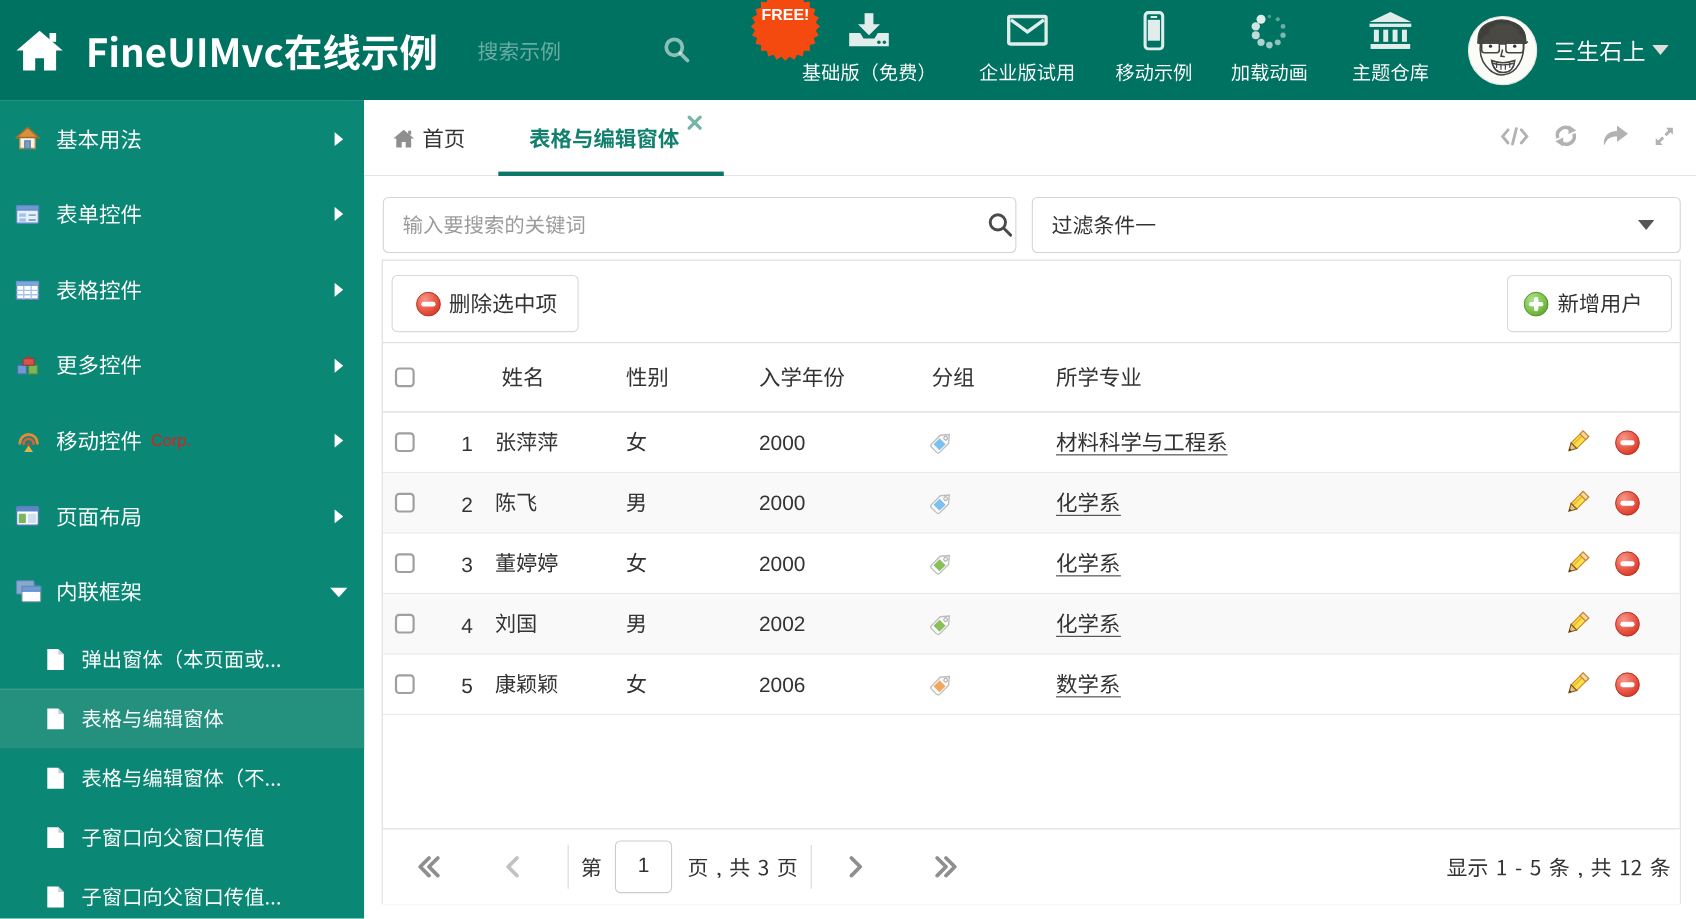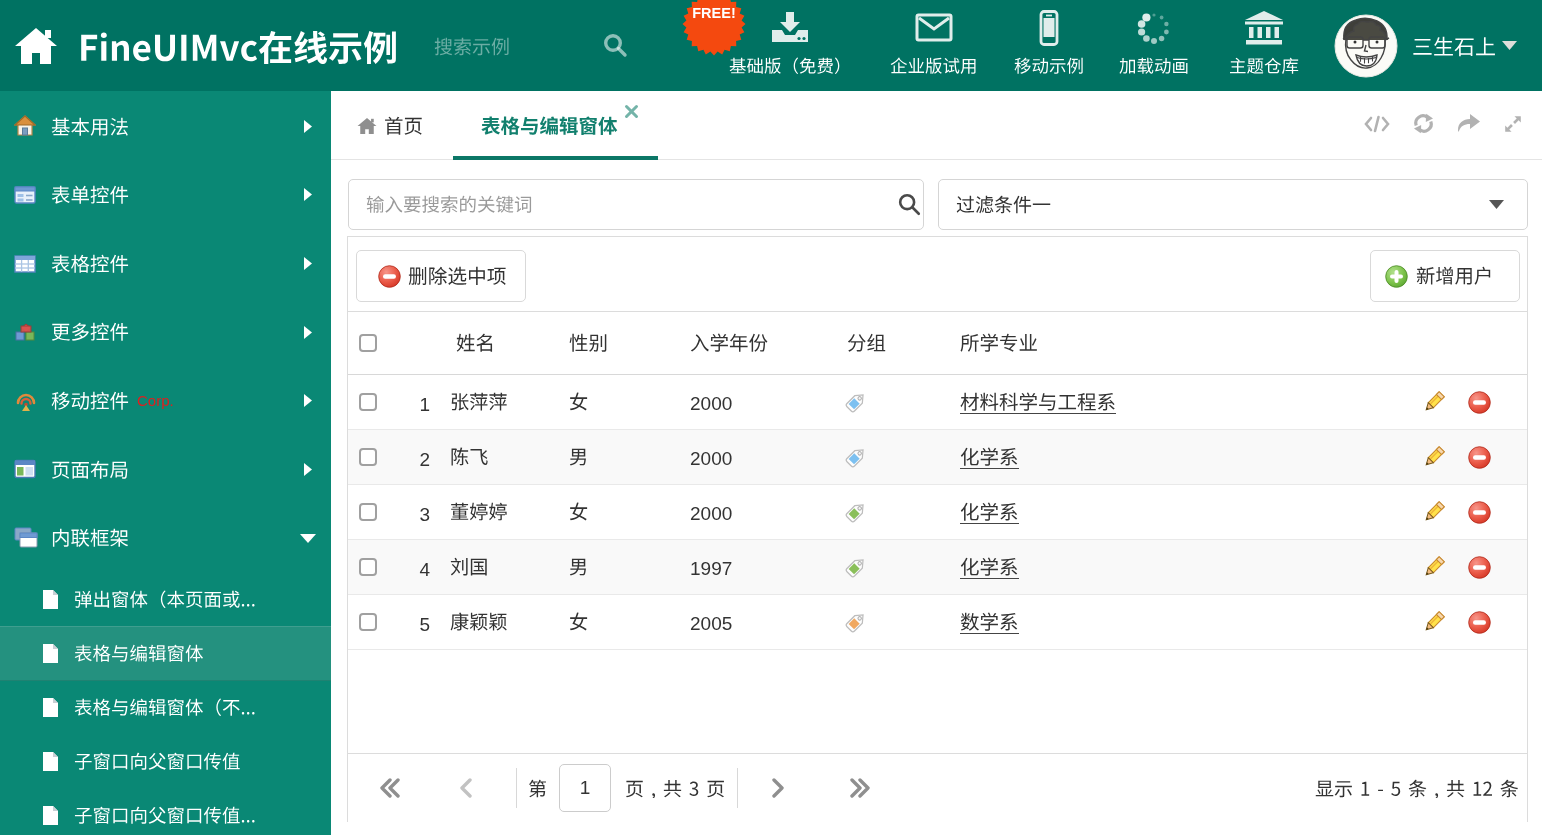--- a/index.html
+++ b/index.html
@@ -492,21 +492,21 @@
 <div style="position:absolute;left:348px;top:540px;width:1179px;height:55px;background:#f9f9f9"></div>
 <div style="position:absolute;left:348px;top:594px;width:1179px;height:1px;background:#e9e9e9"></div>
 <div class="cb" style="left:359px;top:558px"></div>
 <div class="num" style="left:396px;top:559px">4</div>
 <div style="position:absolute;left:450.0px;top:557.4px;line-height:0"><svg width="38.4" height="19.2" viewBox="0 0 2000 1000">
         <path fill="#333" transform="translate(0,880) scale(1,-1)" d="M 629 724 V 176 H 701 V 724 Z M 840 822 V 17 C 840 0 834 -6 816 -6 C 799 -7 742 -7 680 -6 C 691 -27 702 -59 706 -80 C 790 -80 841 -78 872 -66 C 903 -54 915 -32 915 17 V 822 Z M 236 813 C 262 769 291 711 305 675 H 47 V 605 H 401 C 383 505 359 414 326 332 C 267 398 204 462 145 518 L 94 473 C 160 410 230 335 294 260 C 234 141 153 46 41 -22 C 57 -36 85 -65 95 -80 C 201 -8 282 85 344 200 C 395 135 439 73 468 23 L 526 77 C 493 133 440 202 379 273 C 421 370 453 480 476 605 H 564 V 675 H 307 L 375 706 C 360 742 329 798 302 840 Z M 1592 320 C 1629 286 1671 238 1691 206 L 1743 237 C 1722 268 1679 315 1641 347 Z M 1228 196 V 132 H 1777 V 196 H 1530 V 365 H 1732 V 430 H 1530 V 573 H 1756 V 640 H 1242 V 573 H 1459 V 430 H 1270 V 365 H 1459 V 196 Z M 1086 795 V -80 H 1162 V -30 H 1835 V -80 H 1914 V 795 Z M 1162 40 V 725 H 1835 V 40 Z"></path>
       </svg></div>
 <div style="position:absolute;left:569.0px;top:557.4px;line-height:0"><svg width="19.2" height="19.2" viewBox="0 0 1000 1000">
         <path fill="#333" transform="translate(0,880) scale(1,-1)" d="M 227 556 H 459 V 448 H 227 Z M 534 556 H 770 V 448 H 534 Z M 227 723 H 459 V 616 H 227 Z M 534 723 H 770 V 616 H 534 Z M 72 286 V 217 H 401 C 354 110 258 30 43 -15 C 58 -31 77 -61 83 -80 C 328 -25 433 79 483 217 H 799 C 785 79 768 18 746 -1 C 736 -10 724 -11 702 -11 C 679 -11 613 -10 548 -4 C 560 -23 570 -52 571 -73 C 636 -76 697 -77 729 -76 C 764 -73 787 -68 809 -48 C 841 -16 860 62 879 253 C 880 263 882 286 882 286 H 504 C 511 317 517 349 521 383 H 848 V 787 H 153 V 383 H 443 C 439 349 433 317 425 286 Z"></path>
       </svg></div>
-<div style="position:absolute;left:690px;top:558px;font-size:19px;color:#333">1997</div>
+<div style="position:absolute;left:690px;top:558px;font-size:19px;color:#333">2002</div>
 <div style="position:absolute;left:845px;top:556px;line-height:0"><svg width="22" height="22" viewBox="0 0 22 22">
         <g transform="translate(11,11) rotate(45) scale(1.13)">
           <path d="M-4.7 -3.2 L0 -8.8 L4.7 -3.2 L4.7 6.6 Q4.7 8.6 2.7 8.6 L-2.7 8.6 Q-4.7 8.6 -4.7 6.6 Z" fill="#fdfdfd" stroke="#bdbdbd" stroke-width="1.1"></path>
           <path d="M-3.4 -1.2 L3.4 -1.2 L3.4 5.8 L-3.4 5.8 Z" fill="#8abf5a"></path>
           <circle cx="0" cy="-4.6" r="1.5" fill="#f6f6f6" stroke="#b0b0b0" stroke-width="0.9"></circle>
         </g>
       </svg></div>
 <div style="position:absolute;left:960.0px;top:557.2px;line-height:0"><svg width="58.5" height="19.5" viewBox="0 0 3000 1000">
         <path fill="#333" transform="translate(0,880) scale(1,-1)" d="M 867 695 C 797 588 701 489 596 406 V 822 H 516 V 346 C 452 301 386 262 322 230 C 341 216 365 190 377 173 C 423 197 470 224 516 254 V 81 C 516 -31 546 -62 646 -62 C 668 -62 801 -62 824 -62 C 930 -62 951 4 962 191 C 939 197 907 213 887 228 C 880 57 873 13 820 13 C 791 13 678 13 654 13 C 606 13 596 24 596 79 V 309 C 725 403 847 518 939 647 Z M 313 840 C 252 687 150 538 42 442 C 58 425 83 386 92 369 C 131 407 170 452 207 502 V -80 H 286 V 619 C 324 682 359 750 387 817 Z M 1460 347 V 275 H 1060 V 204 H 1460 V 14 C 1460 -1 1455 -5 1435 -7 C 1414 -8 1347 -8 1269 -6 C 1282 -26 1296 -57 1302 -78 C 1393 -78 1450 -77 1487 -65 C 1524 -55 1536 -33 1536 13 V 204 H 1945 V 275 H 1536 V 315 C 1627 354 1719 411 1784 469 L 1735 506 L 1719 502 H 1228 V 436 H 1635 C 1583 402 1519 368 1460 347 Z M 1424 824 C 1454 778 1486 716 1500 674 H 1280 L 1318 693 C 1301 732 1259 788 1221 830 L 1159 802 C 1191 764 1227 712 1246 674 H 1080 V 475 H 1152 V 606 H 1853 V 475 H 1928 V 674 H 1763 C 1796 714 1831 763 1861 808 L 1785 834 C 1762 785 1720 721 1683 674 H 1520 L 1572 694 C 1559 737 1524 801 1490 849 Z M 2286 224 C 2233 152 2150 78 2070 30 C 2090 19 2121 -6 2136 -20 C 2212 34 2301 116 2361 197 Z M 2636 190 C 2719 126 2822 34 2872 -22 L 2936 23 C 2882 80 2779 168 2695 229 Z M 2664 444 C 2690 420 2718 392 2745 363 L 2305 334 C 2455 408 2608 500 2756 612 L 2698 660 C 2648 619 2593 580 2540 543 L 2295 531 C 2367 582 2440 646 2507 716 C 2637 729 2760 747 2855 770 L 2803 833 C 2641 792 2350 765 2107 753 C 2115 736 2124 706 2126 688 C 2214 692 2308 698 2401 706 C 2336 638 2262 578 2236 561 C 2206 539 2182 524 2162 521 C 2170 502 2181 469 2183 454 C 2204 462 2235 466 2438 478 C 2353 425 2280 385 2245 369 C 2183 338 2138 319 2106 315 C 2115 295 2126 260 2129 245 C 2157 256 2196 261 2471 282 V 20 C 2471 9 2468 5 2451 4 C 2435 3 2380 3 2320 6 C 2332 -15 2345 -47 2349 -69 C 2422 -69 2472 -68 2505 -56 C 2539 -44 2547 -23 2547 19 V 288 L 2796 306 C 2825 273 2849 242 2866 216 L 2926 252 C 2885 313 2799 405 2722 474 Z"></path>
       </svg></div>
@@ -533,21 +533,21 @@
       </svg></div>
 <div style="position:absolute;left:348px;top:649px;width:1179px;height:1px;background:#e9e9e9"></div>
 <div class="cb" style="left:359px;top:613px"></div>
 <div class="num" style="left:396px;top:614px">5</div>
 <div style="position:absolute;left:450.0px;top:612.4px;line-height:0"><svg width="57.6" height="19.2" viewBox="0 0 3000 1000">
         <path fill="#333" transform="translate(0,880) scale(1,-1)" d="M 242 236 C 292 204 357 158 388 128 L 433 175 C 399 203 333 248 284 277 Z M 790 421 V 342 H 596 V 421 Z M 790 478 H 596 V 550 H 790 Z M 469 829 C 484 806 501 778 514 752 H 118 V 456 C 118 309 111 105 31 -39 C 48 -47 79 -67 93 -80 C 177 72 190 300 190 456 V 685 H 520 V 605 H 263 V 550 H 520 V 478 H 215 V 421 H 520 V 342 H 254 V 287 H 520 V 172 C 398 123 271 72 188 43 L 218 -19 C 303 17 414 65 520 113 V 6 C 520 -11 514 -16 496 -17 C 479 -18 418 -18 356 -16 C 367 -34 377 -62 382 -80 C 465 -80 518 -80 552 -70 C 583 -59 596 -40 596 6 V 171 C 674 73 787 2 921 -33 C 931 -16 950 12 966 26 C 878 45 799 78 733 124 C 788 152 852 191 903 228 L 847 272 C 807 238 740 193 686 160 C 649 193 619 229 596 269 V 287 H 861 V 416 H 959 V 482 H 861 V 605 H 596 V 685 H 949 V 752 H 601 C 586 782 563 820 542 850 Z M 1717 91 C 1786 41 1873 -33 1914 -80 L 1956 -28 C 1914 18 1826 88 1757 137 Z M 1674 497 V 293 C 1674 190 1652 50 1425 -31 C 1440 -43 1460 -67 1469 -81 C 1713 13 1741 166 1741 292 V 497 Z M 1384 795 C 1331 765 1243 734 1158 711 V 837 H 1089 V 605 C 1089 531 1112 511 1204 511 C 1223 511 1351 511 1370 511 C 1442 511 1462 536 1471 633 C 1451 638 1422 648 1408 659 C 1404 585 1398 575 1364 575 C 1337 575 1230 575 1209 575 C 1165 575 1158 579 1158 606 V 650 C 1255 673 1362 705 1436 743 Z M 1417 486 C 1333 460 1187 440 1066 430 C 1073 413 1082 389 1084 371 C 1131 374 1183 379 1234 385 V 299 H 1053 V 235 H 1213 C 1167 164 1096 92 1033 54 C 1044 37 1059 8 1065 -11 C 1125 29 1186 98 1234 170 V -79 H 1302 V 169 C 1343 126 1397 65 1418 36 L 1462 95 C 1439 119 1338 209 1303 235 H 1476 V 299 H 1302 V 394 C 1359 403 1412 414 1455 426 Z M 1515 616 V 146 H 1579 V 551 H 1835 V 147 H 1901 V 616 H 1688 C 1700 647 1713 685 1725 721 H 1941 V 788 H 1474 V 721 H 1650 C 1642 687 1632 648 1622 616 Z M 2717 91 C 2786 41 2873 -33 2914 -80 L 2956 -28 C 2914 18 2826 88 2757 137 Z M 2674 497 V 293 C 2674 190 2652 50 2425 -31 C 2440 -43 2460 -67 2469 -81 C 2713 13 2741 166 2741 292 V 497 Z M 2384 795 C 2331 765 2243 734 2158 711 V 837 H 2089 V 605 C 2089 531 2112 511 2204 511 C 2223 511 2351 511 2370 511 C 2442 511 2462 536 2471 633 C 2451 638 2422 648 2408 659 C 2404 585 2398 575 2364 575 C 2337 575 2230 575 2209 575 C 2165 575 2158 579 2158 606 V 650 C 2255 673 2362 705 2436 743 Z M 2417 486 C 2333 460 2187 440 2066 430 C 2073 413 2082 389 2084 371 C 2131 374 2183 379 2234 385 V 299 H 2053 V 235 H 2213 C 2167 164 2096 92 2033 54 C 2044 37 2059 8 2065 -11 C 2125 29 2186 98 2234 170 V -79 H 2302 V 169 C 2343 126 2397 65 2418 36 L 2462 95 C 2439 119 2338 209 2303 235 H 2476 V 299 H 2302 V 394 C 2359 403 2412 414 2455 426 Z M 2515 616 V 146 H 2579 V 551 H 2835 V 147 H 2901 V 616 H 2688 C 2700 647 2713 685 2725 721 H 2941 V 788 H 2474 V 721 H 2650 C 2642 687 2632 648 2622 616 Z"></path>
       </svg></div>
 <div style="position:absolute;left:569.0px;top:612.4px;line-height:0"><svg width="19.2" height="19.2" viewBox="0 0 1000 1000">
         <path fill="#333" transform="translate(0,880) scale(1,-1)" d="M 669 521 C 638 389 591 286 518 208 C 444 242 367 275 291 305 C 322 367 356 442 389 521 Z M 177 270 C 272 234 366 193 455 151 C 358 77 227 31 46 5 C 63 -15 80 -47 88 -71 C 288 -37 432 20 537 111 C 665 46 779 -20 861 -79 L 923 -12 C 840 45 724 109 596 171 C 672 260 721 375 753 521 H 944 V 601 H 421 C 452 682 480 764 500 839 L 419 850 C 398 773 368 687 334 601 H 60 V 521 H 300 C 259 426 216 337 177 270 Z"></path>
       </svg></div>
-<div style="position:absolute;left:690px;top:613px;font-size:19px;color:#333">2005</div>
+<div style="position:absolute;left:690px;top:613px;font-size:19px;color:#333">2006</div>
 <div style="position:absolute;left:845px;top:611px;line-height:0"><svg width="22" height="22" viewBox="0 0 22 22">
         <g transform="translate(11,11) rotate(45) scale(1.13)">
           <path d="M-4.7 -3.2 L0 -8.8 L4.7 -3.2 L4.7 6.6 Q4.7 8.6 2.7 8.6 L-2.7 8.6 Q-4.7 8.6 -4.7 6.6 Z" fill="#fdfdfd" stroke="#bdbdbd" stroke-width="1.1"></path>
           <path d="M-3.4 -1.2 L3.4 -1.2 L3.4 5.8 L-3.4 5.8 Z" fill="#f0a860"></path>
           <circle cx="0" cy="-4.6" r="1.5" fill="#f6f6f6" stroke="#b0b0b0" stroke-width="0.9"></circle>
         </g>
       </svg></div>
 <div style="position:absolute;left:960.0px;top:612.2px;line-height:0"><svg width="58.5" height="19.5" viewBox="0 0 3000 1000">
         <path fill="#333" transform="translate(0,880) scale(1,-1)" d="M 443 821 C 425 782 393 723 368 688 L 417 664 C 443 697 477 747 506 793 Z M 88 793 C 114 751 141 696 150 661 L 207 686 C 198 722 171 776 143 815 Z M 410 260 C 387 208 355 164 317 126 C 279 145 240 164 203 180 C 217 204 233 231 247 260 Z M 110 153 C 159 134 214 109 264 83 C 200 37 123 5 41 -14 C 54 -28 70 -54 77 -72 C 169 -47 254 -8 326 50 C 359 30 389 11 412 -6 L 460 43 C 437 59 408 77 375 95 C 428 152 470 222 495 309 L 454 326 L 442 323 H 278 L 300 375 L 233 387 C 226 367 216 345 206 323 H 70 V 260 H 175 C 154 220 131 183 110 153 Z M 257 841 V 654 H 50 V 592 H 234 C 186 527 109 465 39 435 C 54 421 71 395 80 378 C 141 411 207 467 257 526 V 404 H 327 V 540 C 375 505 436 458 461 435 L 503 489 C 479 506 391 562 342 592 H 531 V 654 H 327 V 841 Z M 629 832 C 604 656 559 488 481 383 C 497 373 526 349 538 337 C 564 374 586 418 606 467 C 628 369 657 278 694 199 C 638 104 560 31 451 -22 C 465 -37 486 -67 493 -83 C 595 -28 672 41 731 129 C 781 44 843 -24 921 -71 C 933 -52 955 -26 972 -12 C 888 33 822 106 771 198 C 824 301 858 426 880 576 H 948 V 646 H 663 C 677 702 689 761 698 821 Z M 809 576 C 793 461 769 361 733 276 C 695 366 667 468 648 576 Z M 1460 347 V 275 H 1060 V 204 H 1460 V 14 C 1460 -1 1455 -5 1435 -7 C 1414 -8 1347 -8 1269 -6 C 1282 -26 1296 -57 1302 -78 C 1393 -78 1450 -77 1487 -65 C 1524 -55 1536 -33 1536 13 V 204 H 1945 V 275 H 1536 V 315 C 1627 354 1719 411 1784 469 L 1735 506 L 1719 502 H 1228 V 436 H 1635 C 1583 402 1519 368 1460 347 Z M 1424 824 C 1454 778 1486 716 1500 674 H 1280 L 1318 693 C 1301 732 1259 788 1221 830 L 1159 802 C 1191 764 1227 712 1246 674 H 1080 V 475 H 1152 V 606 H 1853 V 475 H 1928 V 674 H 1763 C 1796 714 1831 763 1861 808 L 1785 834 C 1762 785 1720 721 1683 674 H 1520 L 1572 694 C 1559 737 1524 801 1490 849 Z M 2286 224 C 2233 152 2150 78 2070 30 C 2090 19 2121 -6 2136 -20 C 2212 34 2301 116 2361 197 Z M 2636 190 C 2719 126 2822 34 2872 -22 L 2936 23 C 2882 80 2779 168 2695 229 Z M 2664 444 C 2690 420 2718 392 2745 363 L 2305 334 C 2455 408 2608 500 2756 612 L 2698 660 C 2648 619 2593 580 2540 543 L 2295 531 C 2367 582 2440 646 2507 716 C 2637 729 2760 747 2855 770 L 2803 833 C 2641 792 2350 765 2107 753 C 2115 736 2124 706 2126 688 C 2214 692 2308 698 2401 706 C 2336 638 2262 578 2236 561 C 2206 539 2182 524 2162 521 C 2170 502 2181 469 2183 454 C 2204 462 2235 466 2438 478 C 2353 425 2280 385 2245 369 C 2183 338 2138 319 2106 315 C 2115 295 2126 260 2129 245 C 2157 256 2196 261 2471 282 V 20 C 2471 9 2468 5 2451 4 C 2435 3 2380 3 2320 6 C 2332 -15 2345 -47 2349 -69 C 2422 -69 2472 -68 2505 -56 C 2539 -44 2547 -23 2547 19 V 288 L 2796 306 C 2825 273 2849 242 2866 216 L 2926 252 C 2885 313 2799 405 2722 474 Z"></path>
       </svg></div>

